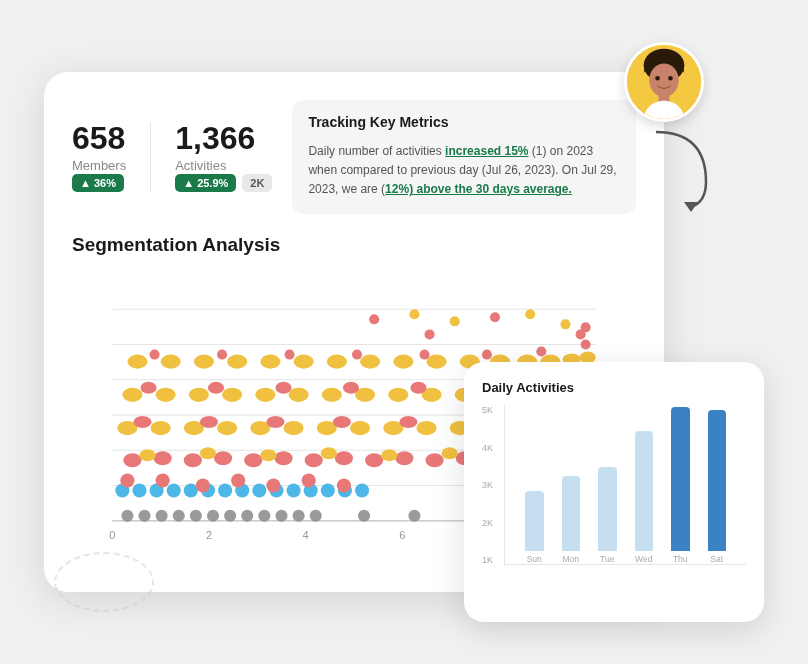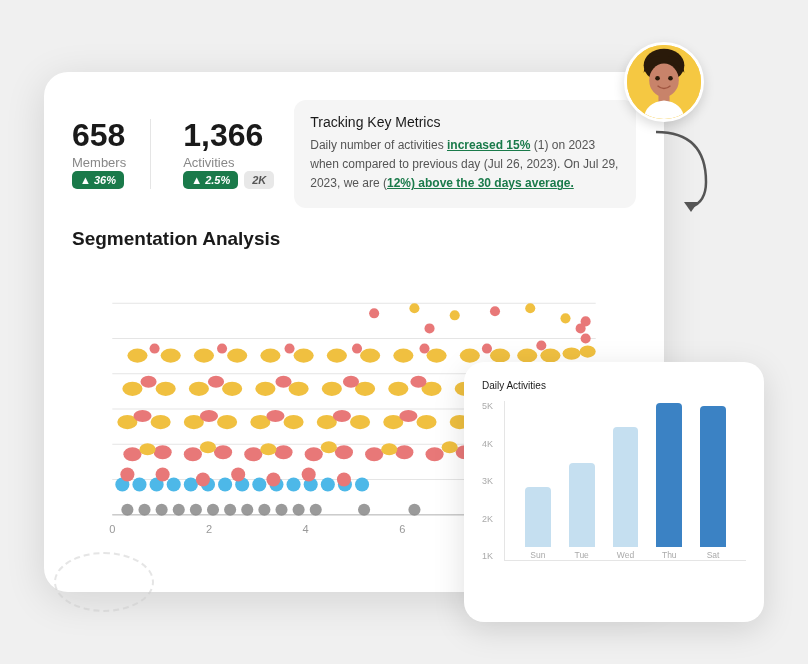--- a/index.html
+++ b/index.html
@@ -92,21 +92,21 @@
       gap: 0;
       margin-bottom: 20px;
     }
 
     .metric-block {
       flex: 0 0 auto;
     }
 
     .metric-block + .metric-block {
       border-left: 1.5px solid #e5e5e5;
-      padding-left: 32px;
+      padding-left: 24px;
       margin-left: 24px;
     }
 
     .metric-value {
       font-size: 32px;
       font-weight: 700;
       color: #1a1a1a;
       line-height: 1;
       margin-bottom: 4px;
     }
@@ -126,42 +126,41 @@
     .badge {
       display: inline-flex;
       align-items: center;
       gap: 3px;
       background: #1a7a4a;
       color: #fff;
       font-size: 11px;
       font-weight: 600;
       padding: 3px 8px;
       border-radius: 5px;
-      font-style: italic;
     }
 
     .badge-gray {
       background: #e8e8e8;
       color: #555;
     }
 
     
     .info-box {
       flex: 1;
       background: #f5f5f5;
       border-radius: 12px;
       padding: 14px 16px;
       margin-left: 20px;
     }
 
     .info-box h3 {
       font-size: 14px;
-      font-weight: 400;
+      font-weight: 700;
       color: #1a1a1a;
-      margin-bottom: 6px;
+      margin-bottom: 12px;
     }
 
     .info-box p {
       font-size: 12px;
       color: #555;
       line-height: 1.6;
     }
 
     .info-box .green-text {
       color: #1a7a4a;
@@ -183,22 +182,22 @@
       position: relative;
     }
 
     .seg-canvas {
       width: 100%;
       height: 100%;
     }
 
     
     .daily-title {
-      font-size: 10px;
-      font-weight: 400;
+      font-size: 13px;
+      font-weight: 700;
       color: #1a1a1a;
       margin-bottom: 10px;
     }
 
     .bar-chart-area {
       display: flex;
       align-items: flex-end;
       height: 160px;
       gap: 0;
       position: relative;
@@ -294,21 +293,21 @@
         <div class="metric-label">Members</div>
         <div class="badge-row">
           <span class="badge">▲ 36%</span>
         </div>
       </div>
 
       <div class="metric-block">
         <div class="metric-value">1,366</div>
         <div class="metric-label">Activities</div>
         <div class="badge-row">
-          <span class="badge">▲ 2.5%</span>
+          <span class="badge">▲ 25.9%</span>
           <span class="badge badge-gray">2K</span>
         </div>
       </div>
 
       <div class="info-box">
         <h3>Tracking Key Metrics</h3>
         <p>
           Daily number of activities <span class="green-text">increased 15%</span> (1) on 2023 when compared to previous day (Jul 26, 2023). On Jul 29, 2023, we are (<span class="green-text">12%) above the 30 days average.</span>
         </p>
       </div>
@@ -489,20 +488,24 @@
         <span>1K</span>
         <span>2K</span>
         <span>3K</span>
         <span>4K</span>
         <span>5K</span>
       </div>
       <div class="bars-area" id="bars-container">
       <div class="bar-group">
             <div class="bar" style="height: 60px;"></div>
             <div class="bar-label">Sun</div>
+          </div>
+          <div class="bar-group">
+            <div class="bar" style="height: 75px;"></div>
+            <div class="bar-label">Mon</div>
           </div>
           <div class="bar-group">
             <div class="bar" style="height: 84px;"></div>
             <div class="bar-label">Tue</div>
           </div>
           <div class="bar-group">
             <div class="bar" style="height: 120px;"></div>
             <div class="bar-label">Wed</div>
           </div>
           <div class="bar-group">

